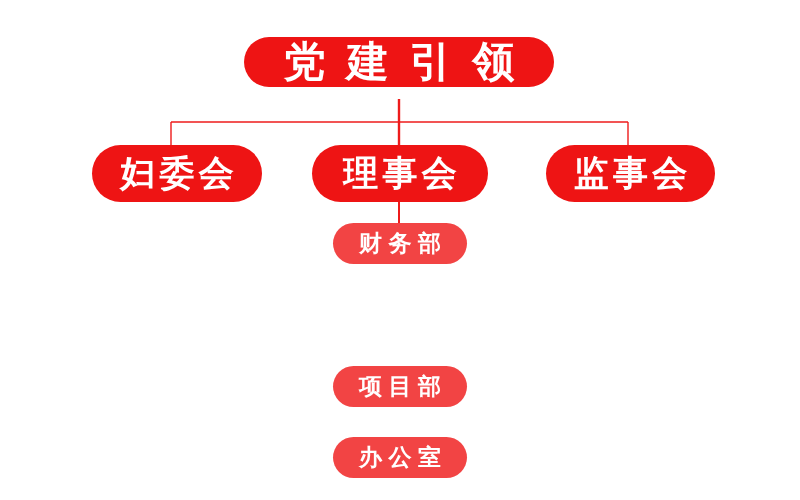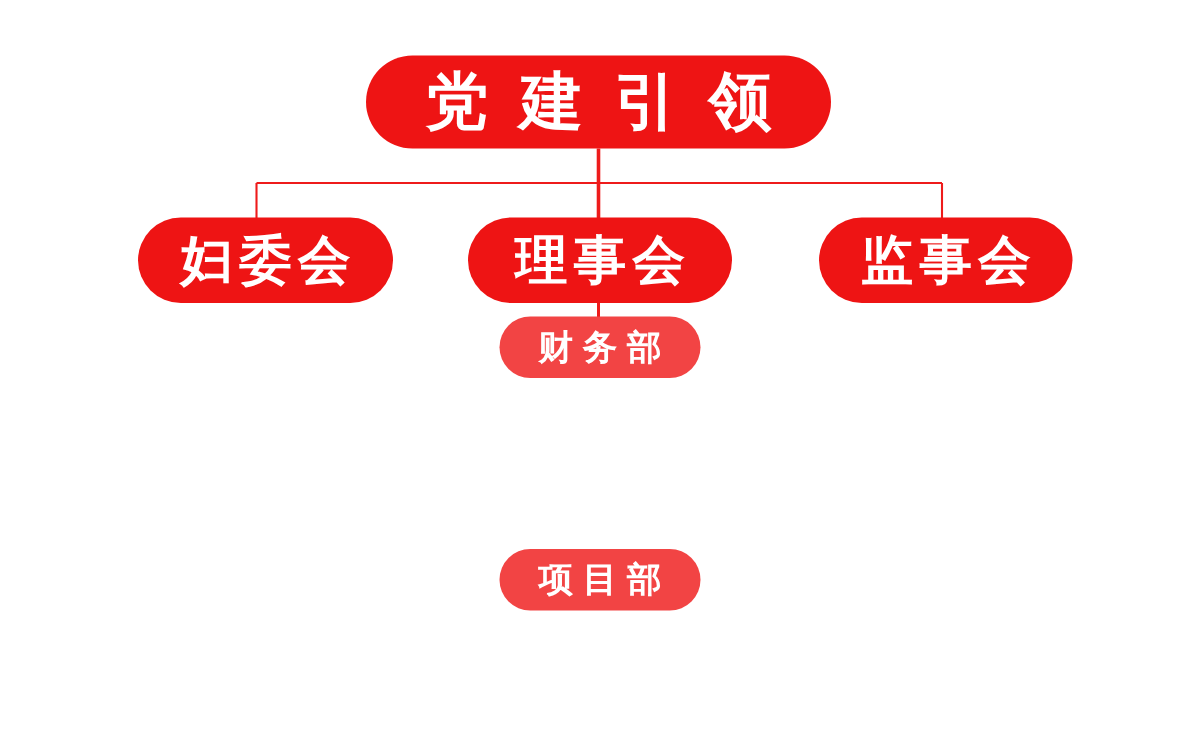--- a/index.html
+++ b/index.html
@@ -29,21 +29,21 @@
   .pill{
     position:absolute;
     display:flex;align-items:center;justify-content:center;
     background:var(--primary-red);
     color:var(--text-white);
     font-weight:700;
     box-sizing:border-box;
     white-space:nowrap;
   }
   .pill-root{
-    left:244px;top:37px;width:310px;height:62px;
+    left:244px;top:37px;width:310px;height:50px;
     border-radius:31px;
     font-size:42px;
     letter-spacing:0.5em;
   }
   .pill-root .label{margin-right:-0.5em;}
   .pill-l2{
     top:145px;height:57px;
     border-radius:28.5px;
     font-size:35px;
     letter-spacing:0.12em;
@@ -54,21 +54,21 @@
   .pill-lishihui{left:312px;width:176px;}
   .pill-jianshihui{left:546px;width:169px;}
   .pill-dept{
     left:333px;width:134px;height:41px;
     border-radius:20.5px;
     background:var(--secondary-red);
     font-size:23px;
     letter-spacing:0.28em;
   }
   .pill-dept .label{margin-right:-0.28em;}
-  .pill-dept-0{top:211px;}
+  .pill-dept-0{top:223px;}
   .pill-dept-1{top:294px;}
   .pill-dept-2{top:366px;}
   .pill-dept-3{top:437px;}
 </style>
 </head>
 <body>
 
 <div class="stage">
 
   <svg class="connectors" viewBox="0 0 800 500" xmlns="http://www.w3.org/2000/svg" aria-hidden="true">
@@ -102,14 +102,17 @@
 
   <div class="pill pill-dept pill-dept-0">
     <span class="label">财务部</span>
   </div>
 
 
   <div class="pill pill-dept pill-dept-2">
     <span class="label">项目部</span>
   </div>
 
+  <div class="pill pill-dept pill-dept-3">
+    <span class="label">办公室</span>
+  </div>
 
 </div>
 
 </body></html>

